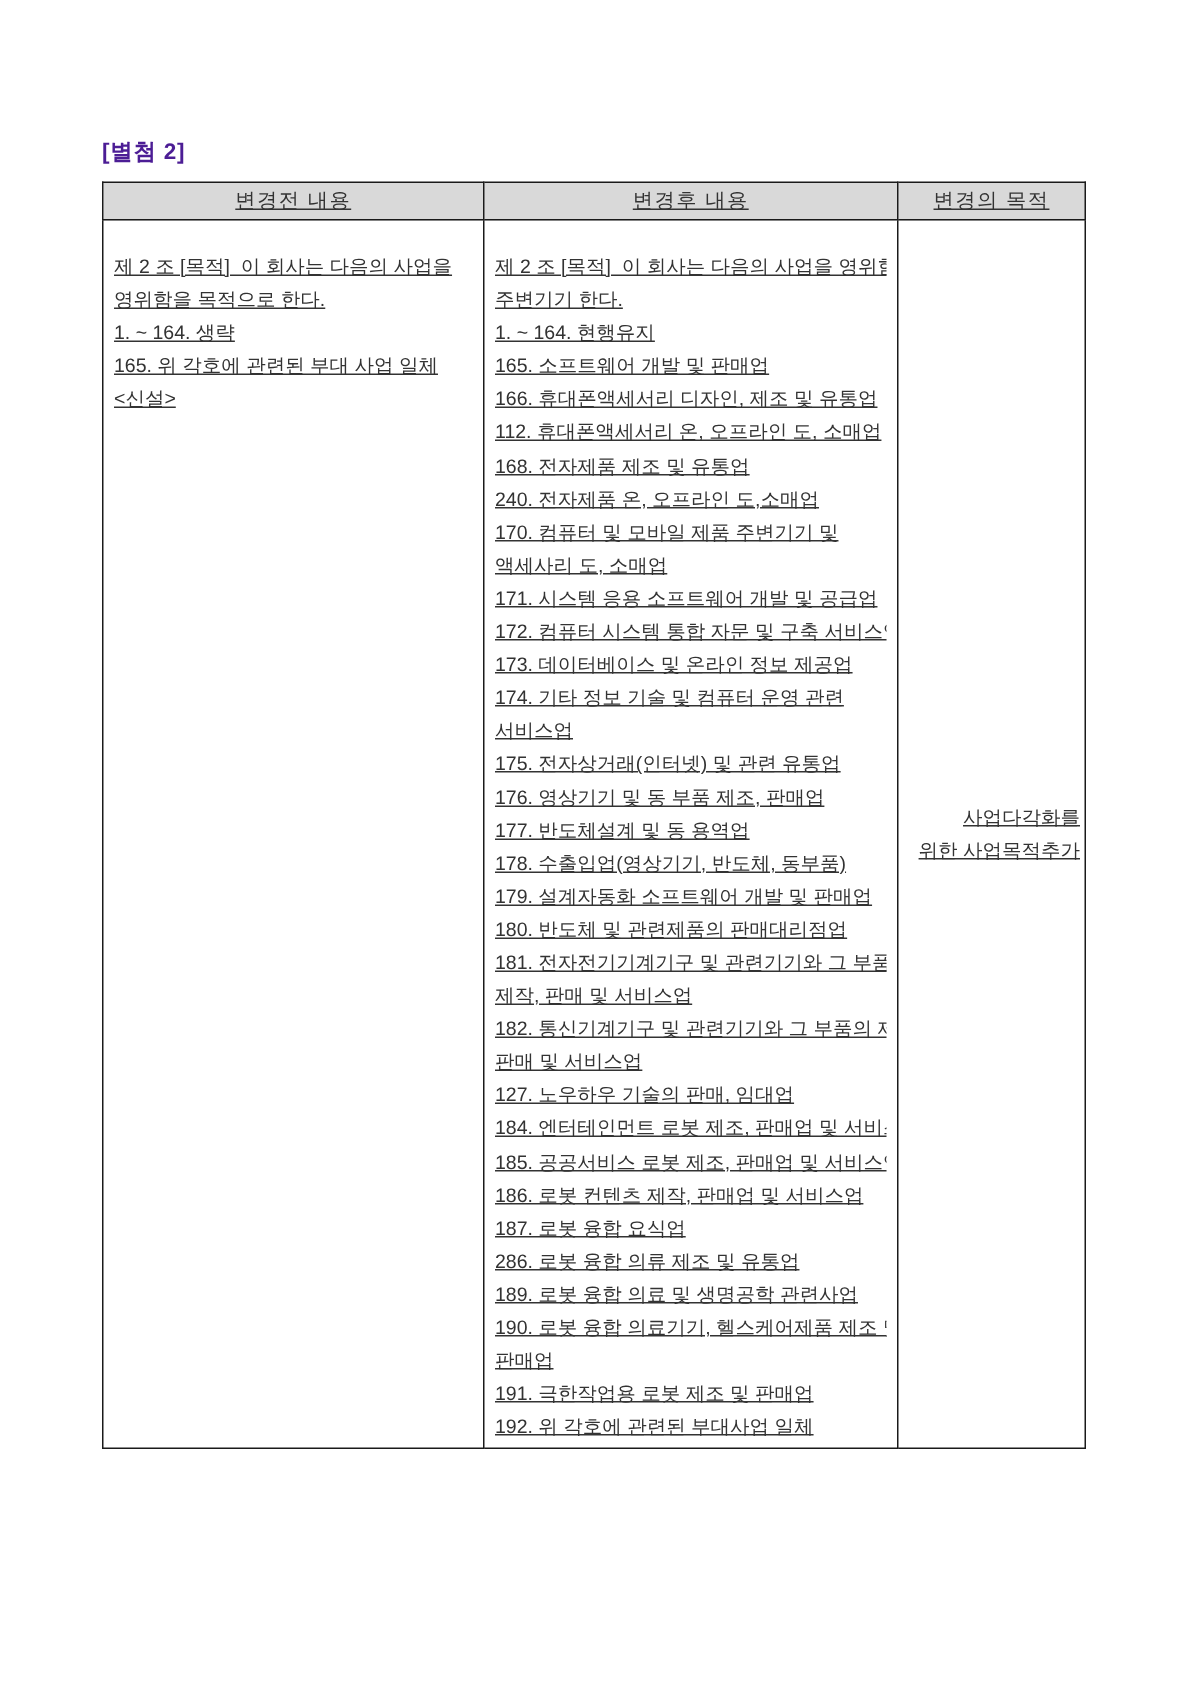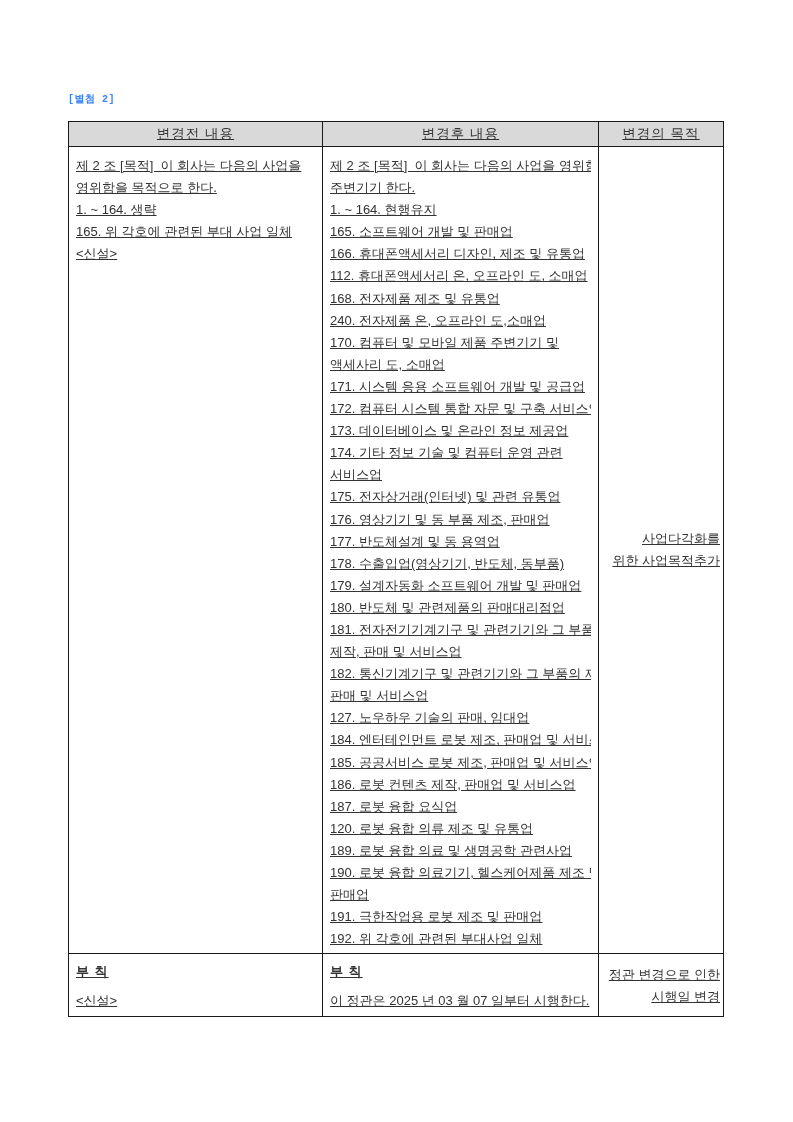--- a/index.html
+++ b/index.html
@@ -17,26 +17,25 @@
     position:relative;
     width:793px;
     height:1122px;
     background:#ffffff;
     overflow:hidden;
   }
   .doc-title{
     position:absolute;
     left:68px;
     top:92px;
-    font-size:10px;
+    font-size:15px;
     font-weight:bold;
-    color:#3b82f6;
+    color:#4c1d95;
     letter-spacing:0.5px;
     white-space:pre;
-    font-family:Liberation Mono, monospace;
   }
   table.change-table{
     position:absolute;
     left:68px;
     top:121px;
     width:655px;
     border-collapse:collapse;
     table-layout:fixed;
   }
   .change-table th,.change-table td{
@@ -49,21 +48,21 @@
     background:var(--header-bg);
     height:25px;
     font-size:13.5px;
     font-weight:normal;
     text-align:center;
     vertical-align:middle;
     letter-spacing:1px;
   }
   .change-table td{
     vertical-align:top;
-    padding:8px 7px 3px 7px;
+    padding:20px 7px 3px 7px;
   }
   td.cell-before,td.cell-after{
     vertical-align:top;
   }
   td.cell-purpose{
     vertical-align:middle;
     text-align:center;
     padding:4px 3px;
   }
   tr.row-main{height:797px;}
@@ -133,41 +132,27 @@
             <div class="line">180. 반도체 및 관련제품의 판매대리점업</div>
             <div class="line">181. 전자전기기계기구 및 관련기기와 그 부품의</div>
             <div class="line">제작, 판매 및 서비스업</div>
             <div class="line">182. 통신기계기구 및 관련기기와 그 부품의 제작,</div>
             <div class="line">판매 및 서비스업</div>
             <div class="line">127. 노우하우 기술의 판매, 임대업</div>
             <div class="line">184. 엔터테인먼트 로봇 제조, 판매업 및 서비스업</div>
             <div class="line">185. 공공서비스 로봇 제조, 판매업 및 서비스업</div>
             <div class="line">186. 로봇 컨텐츠 제작, 판매업 및 서비스업</div>
             <div class="line">187. 로봇 융합 요식업</div>
-            <div class="line">120. 로봇 융합 의류 제조 및 유통업</div>
+            <div class="line">286. 로봇 융합 의류 제조 및 유통업</div>
             <div class="line">189. 로봇 융합 의료 및 생명공학 관련사업</div>
             <div class="line">190. 로봇 융합 의료기기, 헬스케어제품 제조 및</div>
             <div class="line">판매업</div>
             <div class="line">191. 극한작업용 로봇 제조 및 판매업</div>
             <div class="line">192. 위 각호에 관련된 부대사업 일체</div>
           </td>
           <td class="cell-purpose">
             <div class="line">사업다각화를</div>
             <div class="line">위한 사업목적추가</div>
           </td>
         </tr>
-        <tr class="row-appendix">
-          <td class="cell-before">
-            <div class="cell-title">부 칙</div>
-            <div class="line">&lt;신설&gt;</div>
-          </td>
-          <td class="cell-after">
-            <div class="cell-title">부 칙</div>
-            <div class="line">이 정관은 2025 년 03 월 07 일부터 시행한다.</div>
-          </td>
-          <td class="cell-purpose">
-            <div class="line">정관 변경으로 인한</div>
-            <div class="line">시행일 변경</div>
-          </td>
-        </tr>
       </tbody>
   </table>
 </div>
 
 </body></html>

